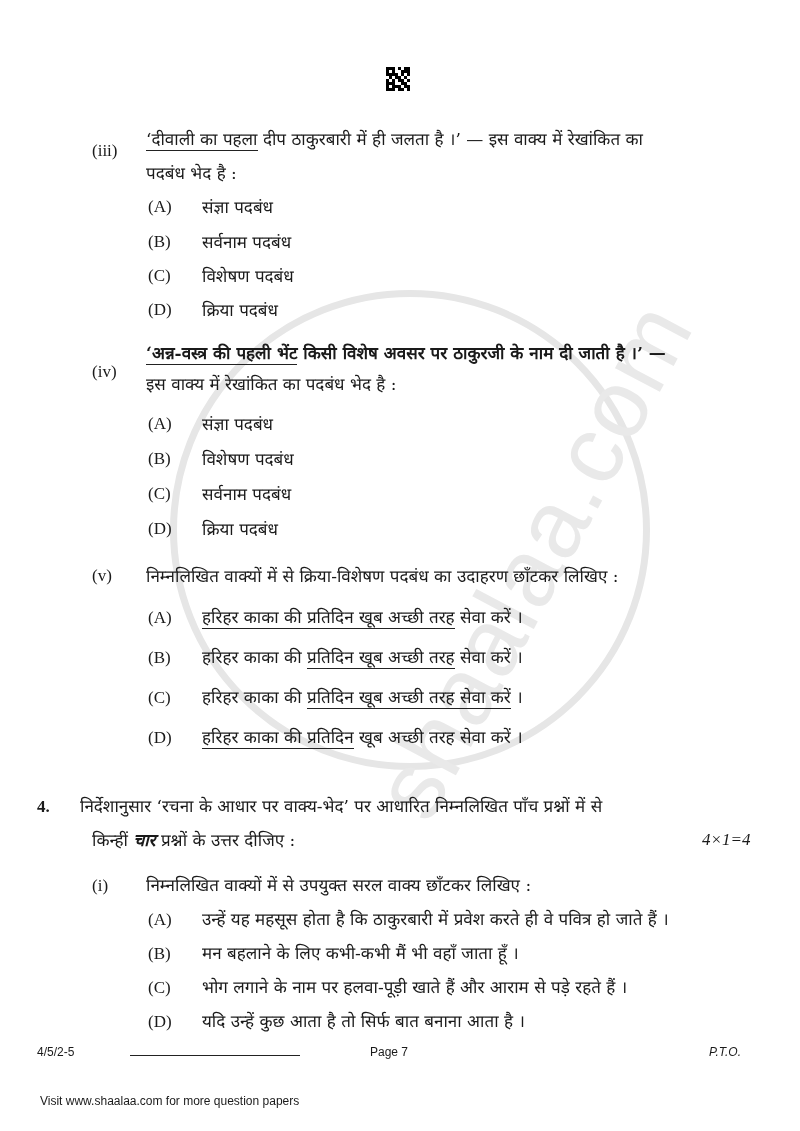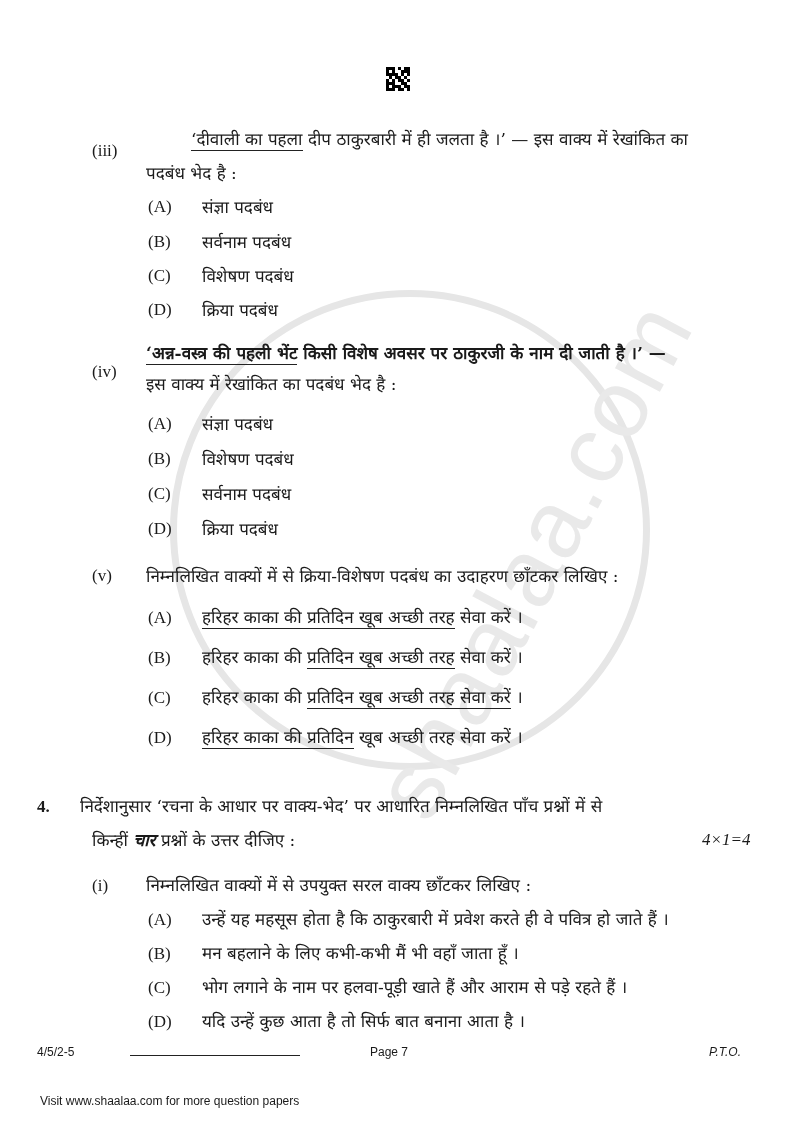--- a/index.html
+++ b/index.html
@@ -97,21 +97,21 @@
     <span></span>
     <span class="w"></span>
     <span></span>
     <span></span>
     <span class="w"></span>
     <span></span>
 </div>
 
 <div>
   <span class="abs num" style="left:92px;top:141px;">(iii)</span>
-  <div class="abs txt" style="left:146px;top:128px;margin-left:45px;">
+  <div class="abs txt" style="left:146px;top:128px;">
     <span class="u">‘दीवाली का पहला</span><span> दीप ठाकुरबारी में ही जलता है ।’ — इस वाक्य में रेखांकित का</span>
   </div>
   <div class="abs txt" style="left:146px;top:162px;">पदबंध भेद है :</div>
   <span class="abs num" style="left:148px;top:197px;">(A)</span>
   <span class="abs txt" style="left:202px;top:196px;">संज्ञा पदबंध</span>
   <span class="abs num" style="left:148px;top:232px;">(B)</span>
   <span class="abs txt" style="left:202px;top:231px;">सर्वनाम पदबंध</span>
   <span class="abs num" style="left:148px;top:266px;">(C)</span>
   <span class="abs txt" style="left:202px;top:265px;">विशेषण पदबंध</span>
   <span class="abs num" style="left:148px;top:300px;">(D)</span>

